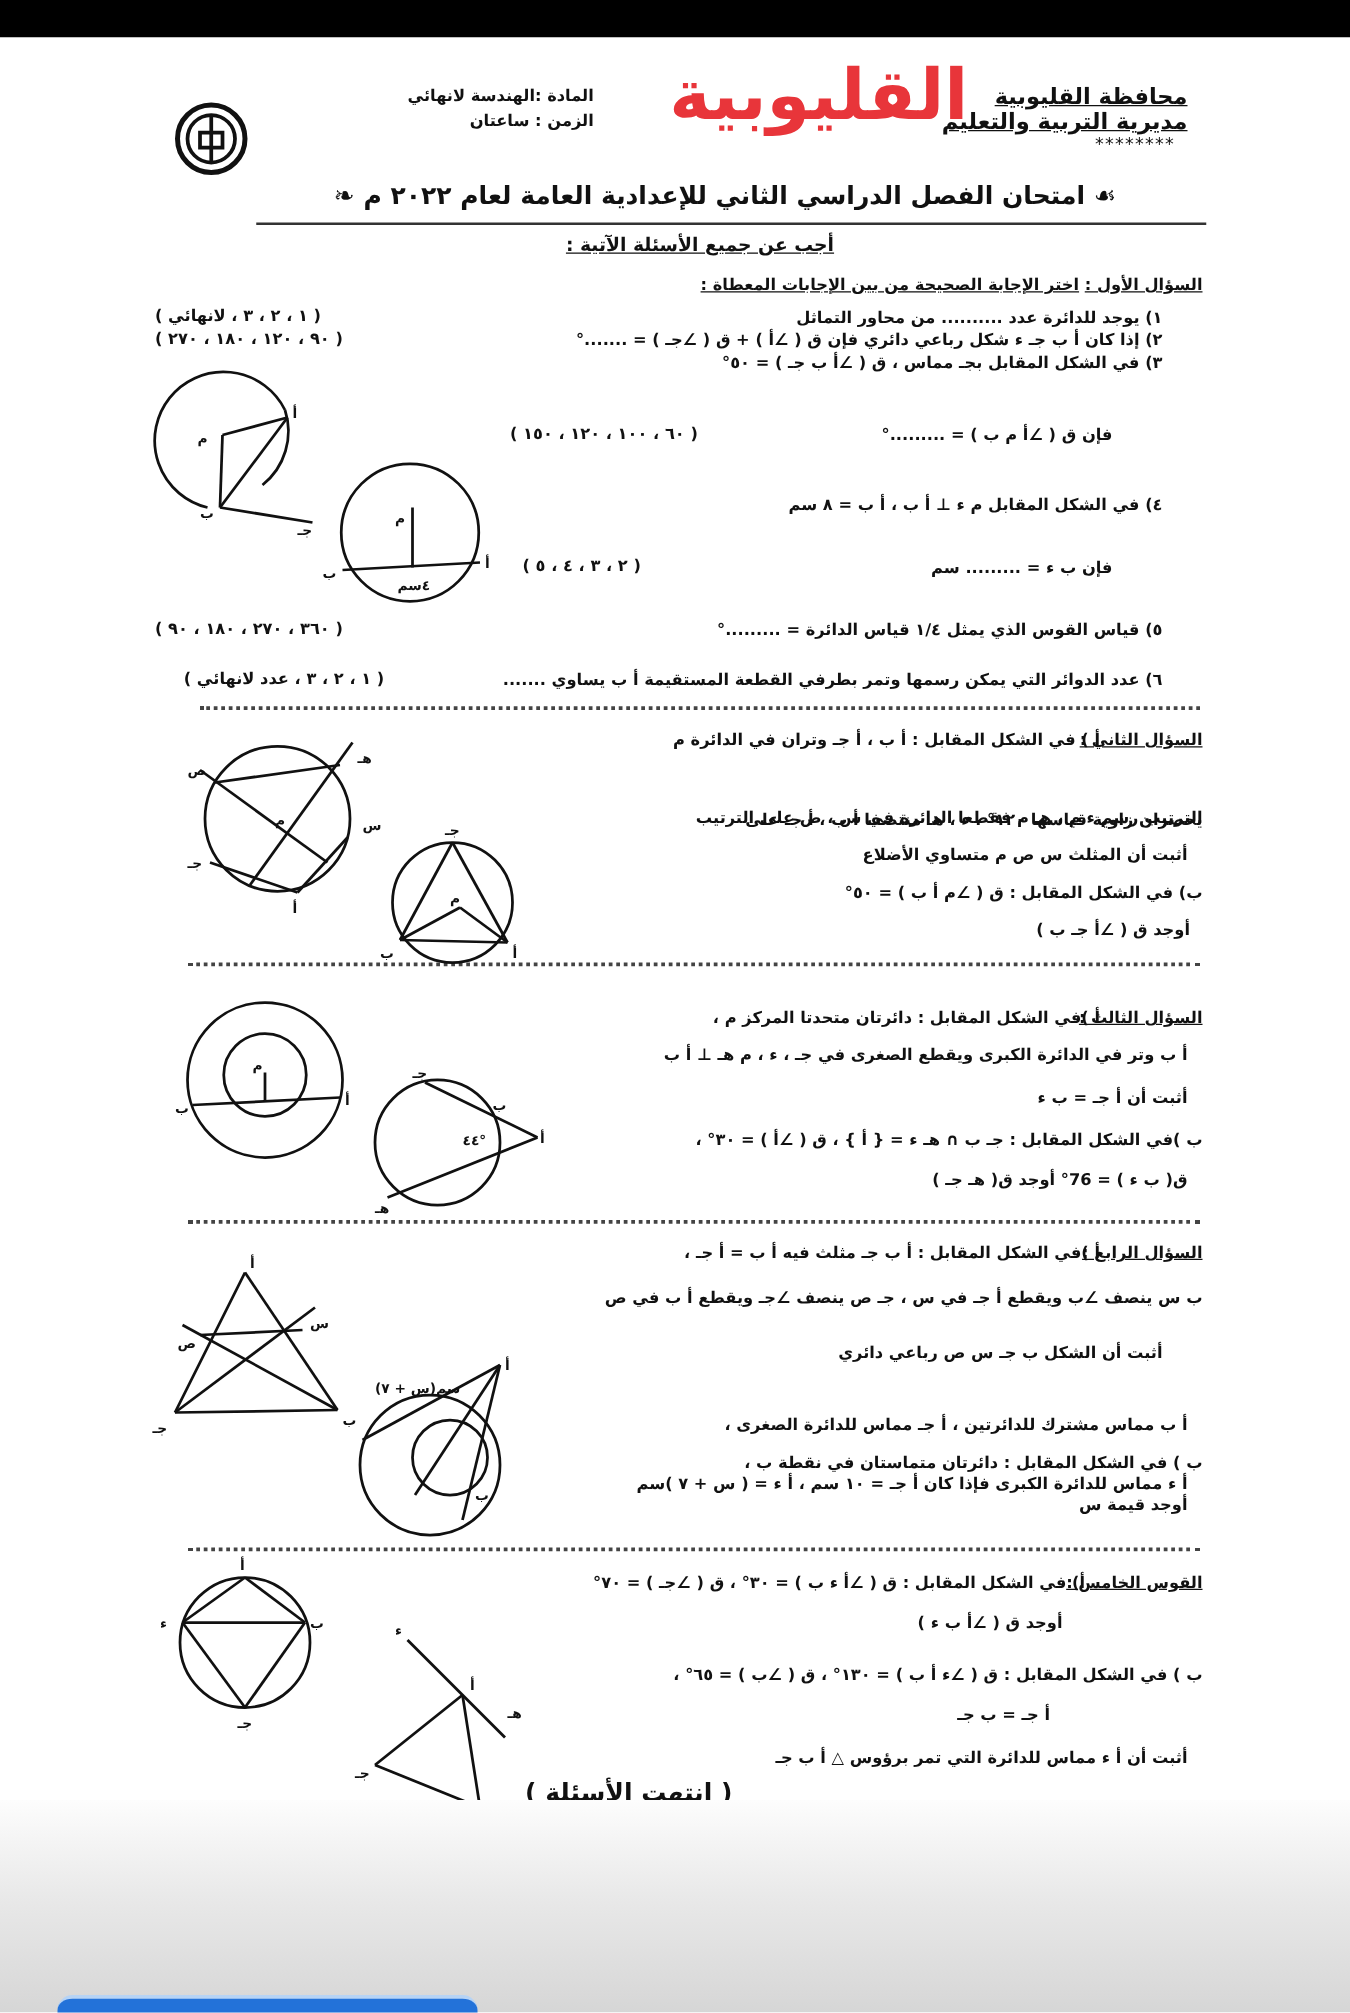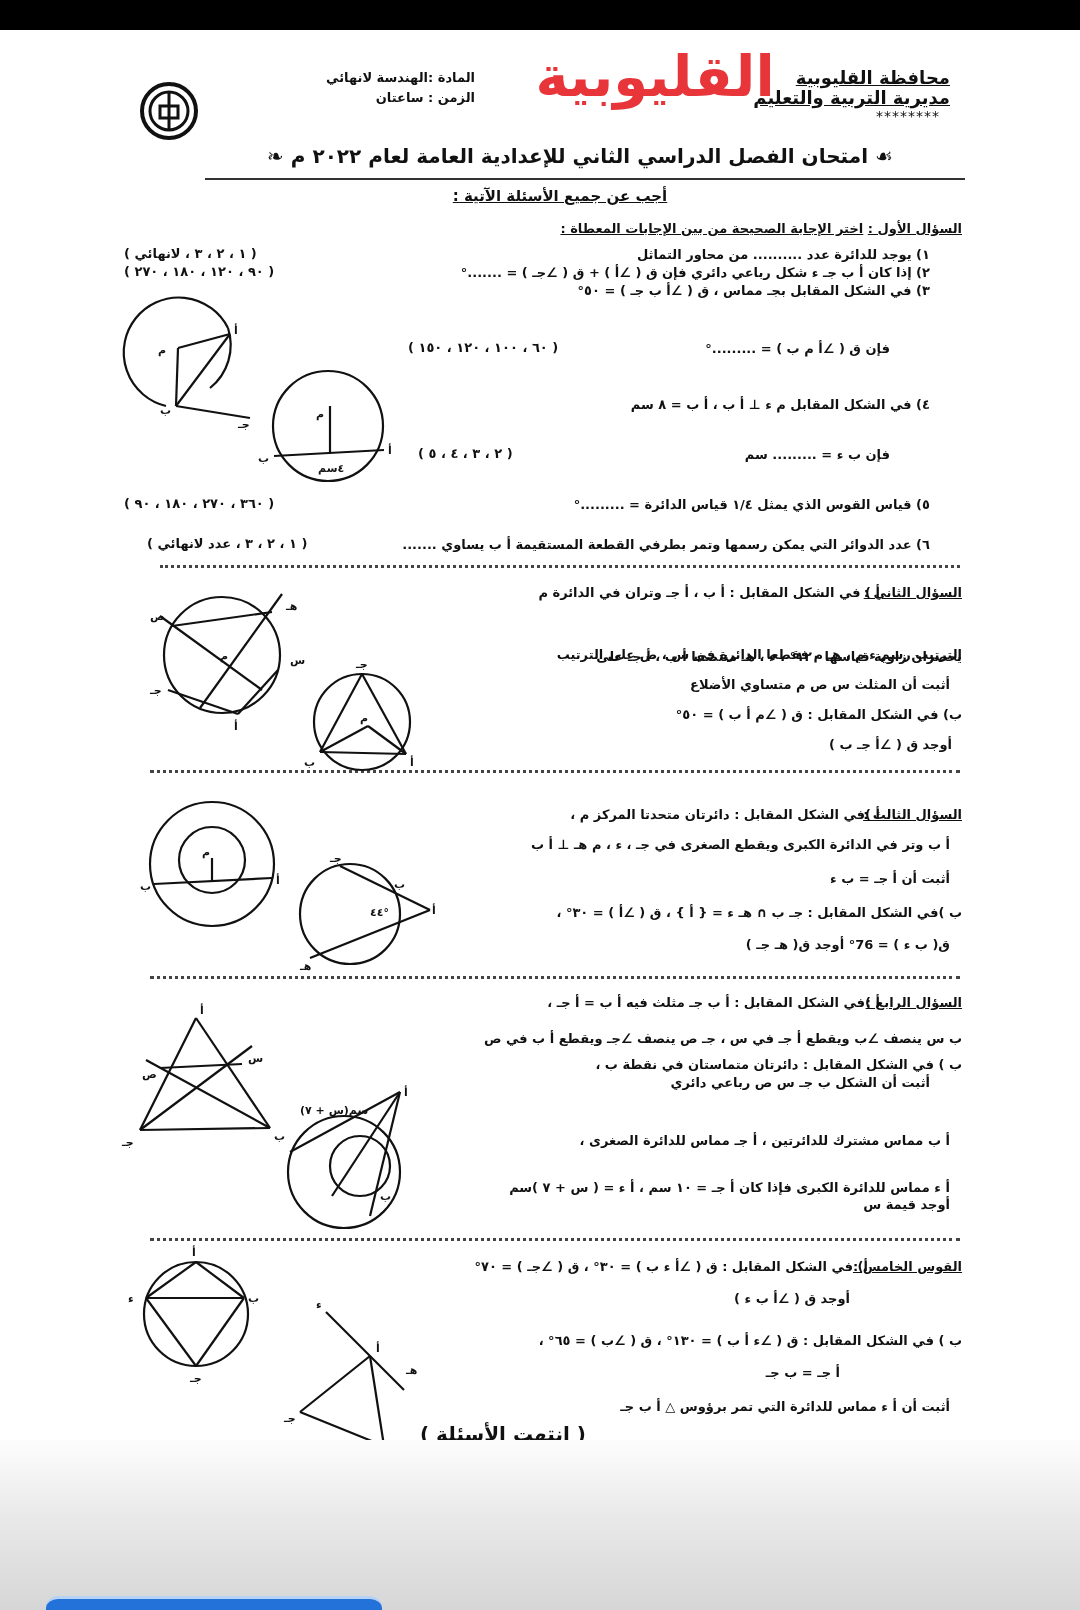--- a/index.html
+++ b/index.html
@@ -169,21 +169,21 @@
   <text x="94" y="22">ب</text>
   <text x="0" y="104">هـ</text>
   <text x="132" y="48">أ</text>
   <text x="70" y="50">٤٤°</text>
 </svg>
 
 <div class="abs rtl q" style="right:118px; top:994px;"><span class="q-head">السؤال الرابع :</span></div>
 <div class="abs rtl q" style="right:200px; top:994px;">أ )في الشكل المقابل : أ ب جـ مثلث فيه أ ب = أ جـ ،</div>
 <div class="abs rtl q" style="right:118px; top:1030px;">ب س ينصف ∠ب ويقطع أ جـ في س ، جـ ص ينصف ∠جـ ويقطع أ ب في ص</div>
 <div class="abs rtl q" style="right:150px; top:1074px;">أثبت أن الشكل ب جـ س ص رباعي دائري</div>
-<div class="abs rtl q" style="right:118px; top:1056px;">ب ) في الشكل المقابل : دائرتان متماستان في نقطة ب ،</div>
+<div class="abs rtl q" style="right:118px; top:1162px;">ب ) في الشكل المقابل : دائرتان متماستان في نقطة ب ،</div>
 <div class="abs rtl q" style="right:130px; top:1132px;">أ ب مماس مشترك للدائرتين ، أ جـ مماس للدائرة الصغرى ،</div>
 <div class="abs rtl q" style="right:130px; top:1160px;margin-top:19px;">أ ء مماس للدائرة الكبرى فإذا كان أ جـ = ١٠ سم ، أ ء = ( س + ٧ )سم</div>
 <div class="abs rtl q" style="right:130px; top:1196px;">أوجد قيمة س</div>
 <div class="abs dots" style="left:150px; top:1238px; width:810px;"></div>
 
 <svg class="fig" style="left:120px; top:1000px;" width="170" height="140">
   <line x1="76" y1="18" x2="20" y2="130"></line>
     <line x1="76" y1="18" x2="150" y2="128"></line>
     <line x1="20" y1="130" x2="150" y2="128"></line>
   <line x1="40" y1="68" x2="122" y2="64"></line>

